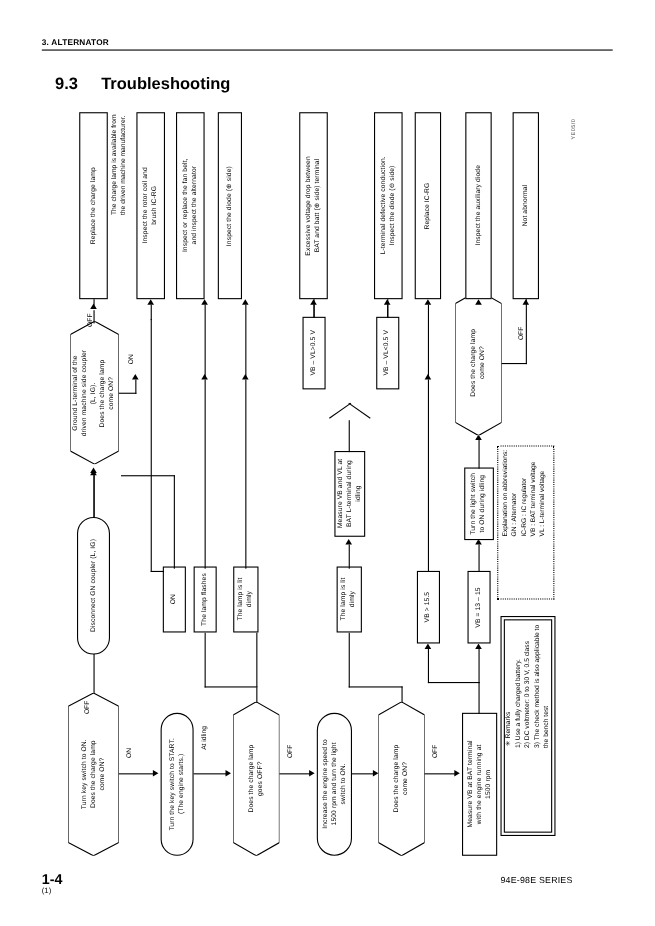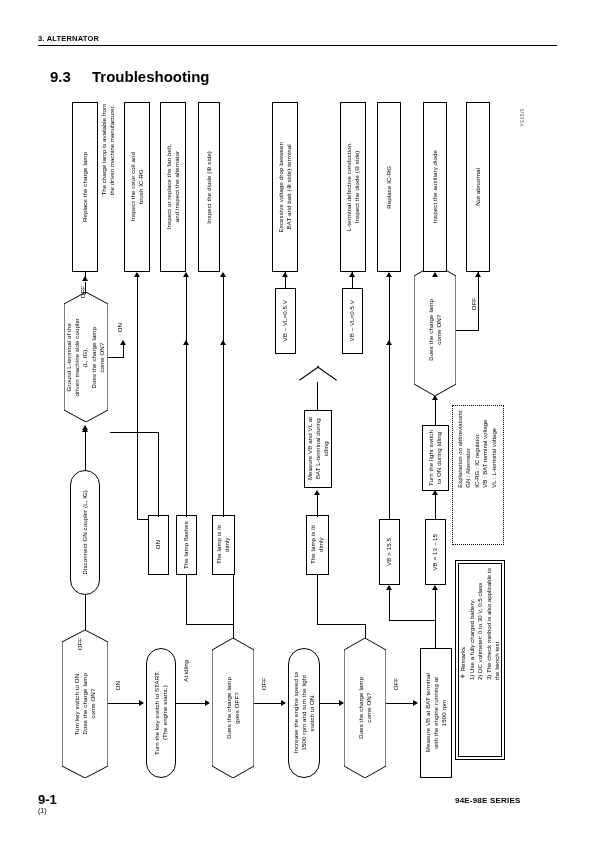--- a/index.html
+++ b/index.html
@@ -8,21 +8,21 @@
 
   
   #hdr-title{position:absolute;left:38px;top:34px;font-size:7.5px;font-weight:bold;letter-spacing:.2px;}
   #hdr-rule{position:absolute;left:38px;top:45px;width:519px;height:1.4px;background:#000;}
   #sec-num{position:absolute;left:38px;top:68px;font-size:15px;font-weight:bold;margin-left:12px;}
   #sec-name{position:absolute;left:92px;top:68px;font-size:15px;font-weight:bold;}
   #fig-code{position:absolute;left:519px;top:108px;font-size:5px;color:#555;
             writing-mode:vertical-rl;transform:rotate(180deg);letter-spacing:.4px;}
   #pg-num{position:absolute;left:38px;top:792px;font-size:13px;font-weight:bold;}
   #pg-sub{position:absolute;left:38px;top:807px;font-size:7px;}
-  #series{position:absolute;left:455px;top:796px;font-size:8px;font-weight:bold;letter-spacing:.2px;}
+  #series{position:absolute;left:455px;top:796px;font-size:8px;font-weight:normal;letter-spacing:.2px;}
 
   
   .node{position:absolute;border:1px solid #000;background:#fff;box-sizing:border-box;
         display:flex;align-items:center;justify-content:center;}
   .node .txt{writing-mode:vertical-rl;transform:rotate(180deg);
              font-size:6.1px;line-height:8.2px;text-align:center;white-space:pre-line;letter-spacing:.1px;}
   .rounded{border-radius:26px;}
   .hexo{border:none;}
   .hexo svg{position:absolute;inset:0;width:100%;height:100%;}
   .hexo .txt{position:relative;z-index:2;}
@@ -322,17 +322,17 @@
       </div>
   </div>
   <div id="legend" style="left:452px;top:405px;width:52px;height:140px;">
     <span class="txt">Explanation on abbreviations:
 GN        : Alternator
 IC-RG   : IC regulator
 VB        : BAT terminal voltage
 VL        : L-terminal voltage</span>
   </div>
 
-  <div id="pg-num">9-1</div>
+  <div id="pg-num">1-4</div>
   <div id="pg-sub">(1)</div>
   <div id="series">94E-98E SERIES</div>
 
 </div>
 
 </body></html>

